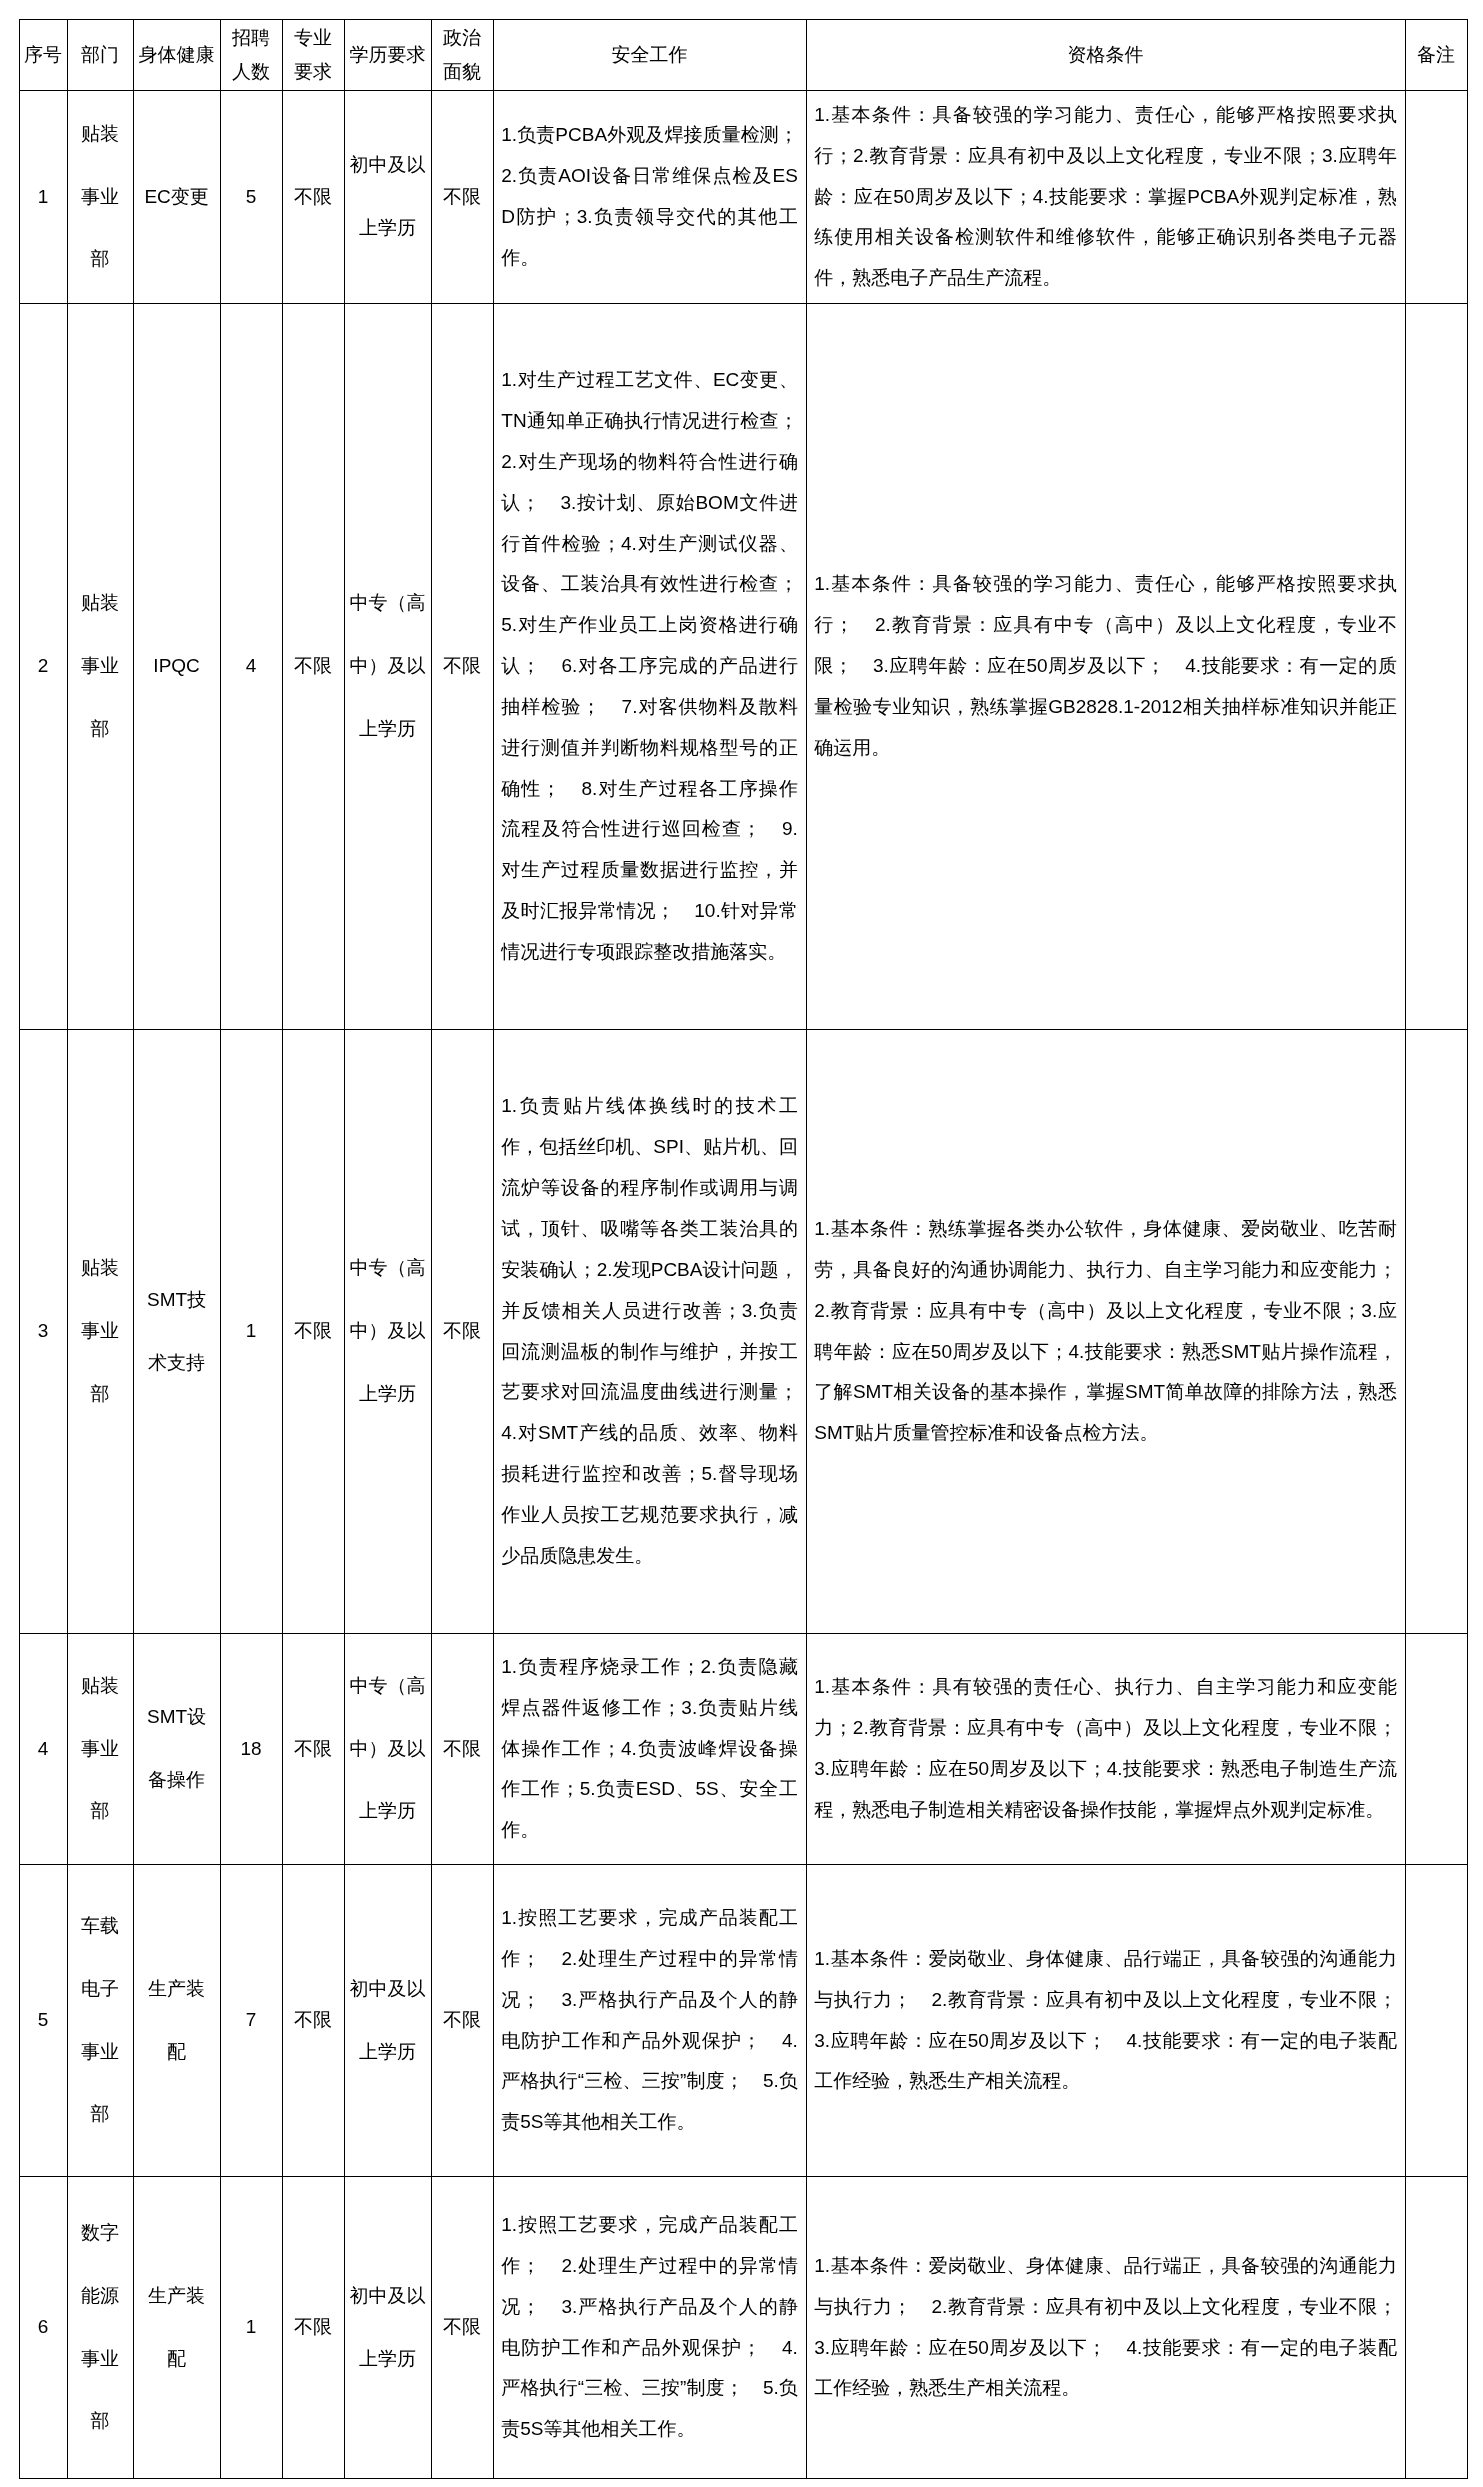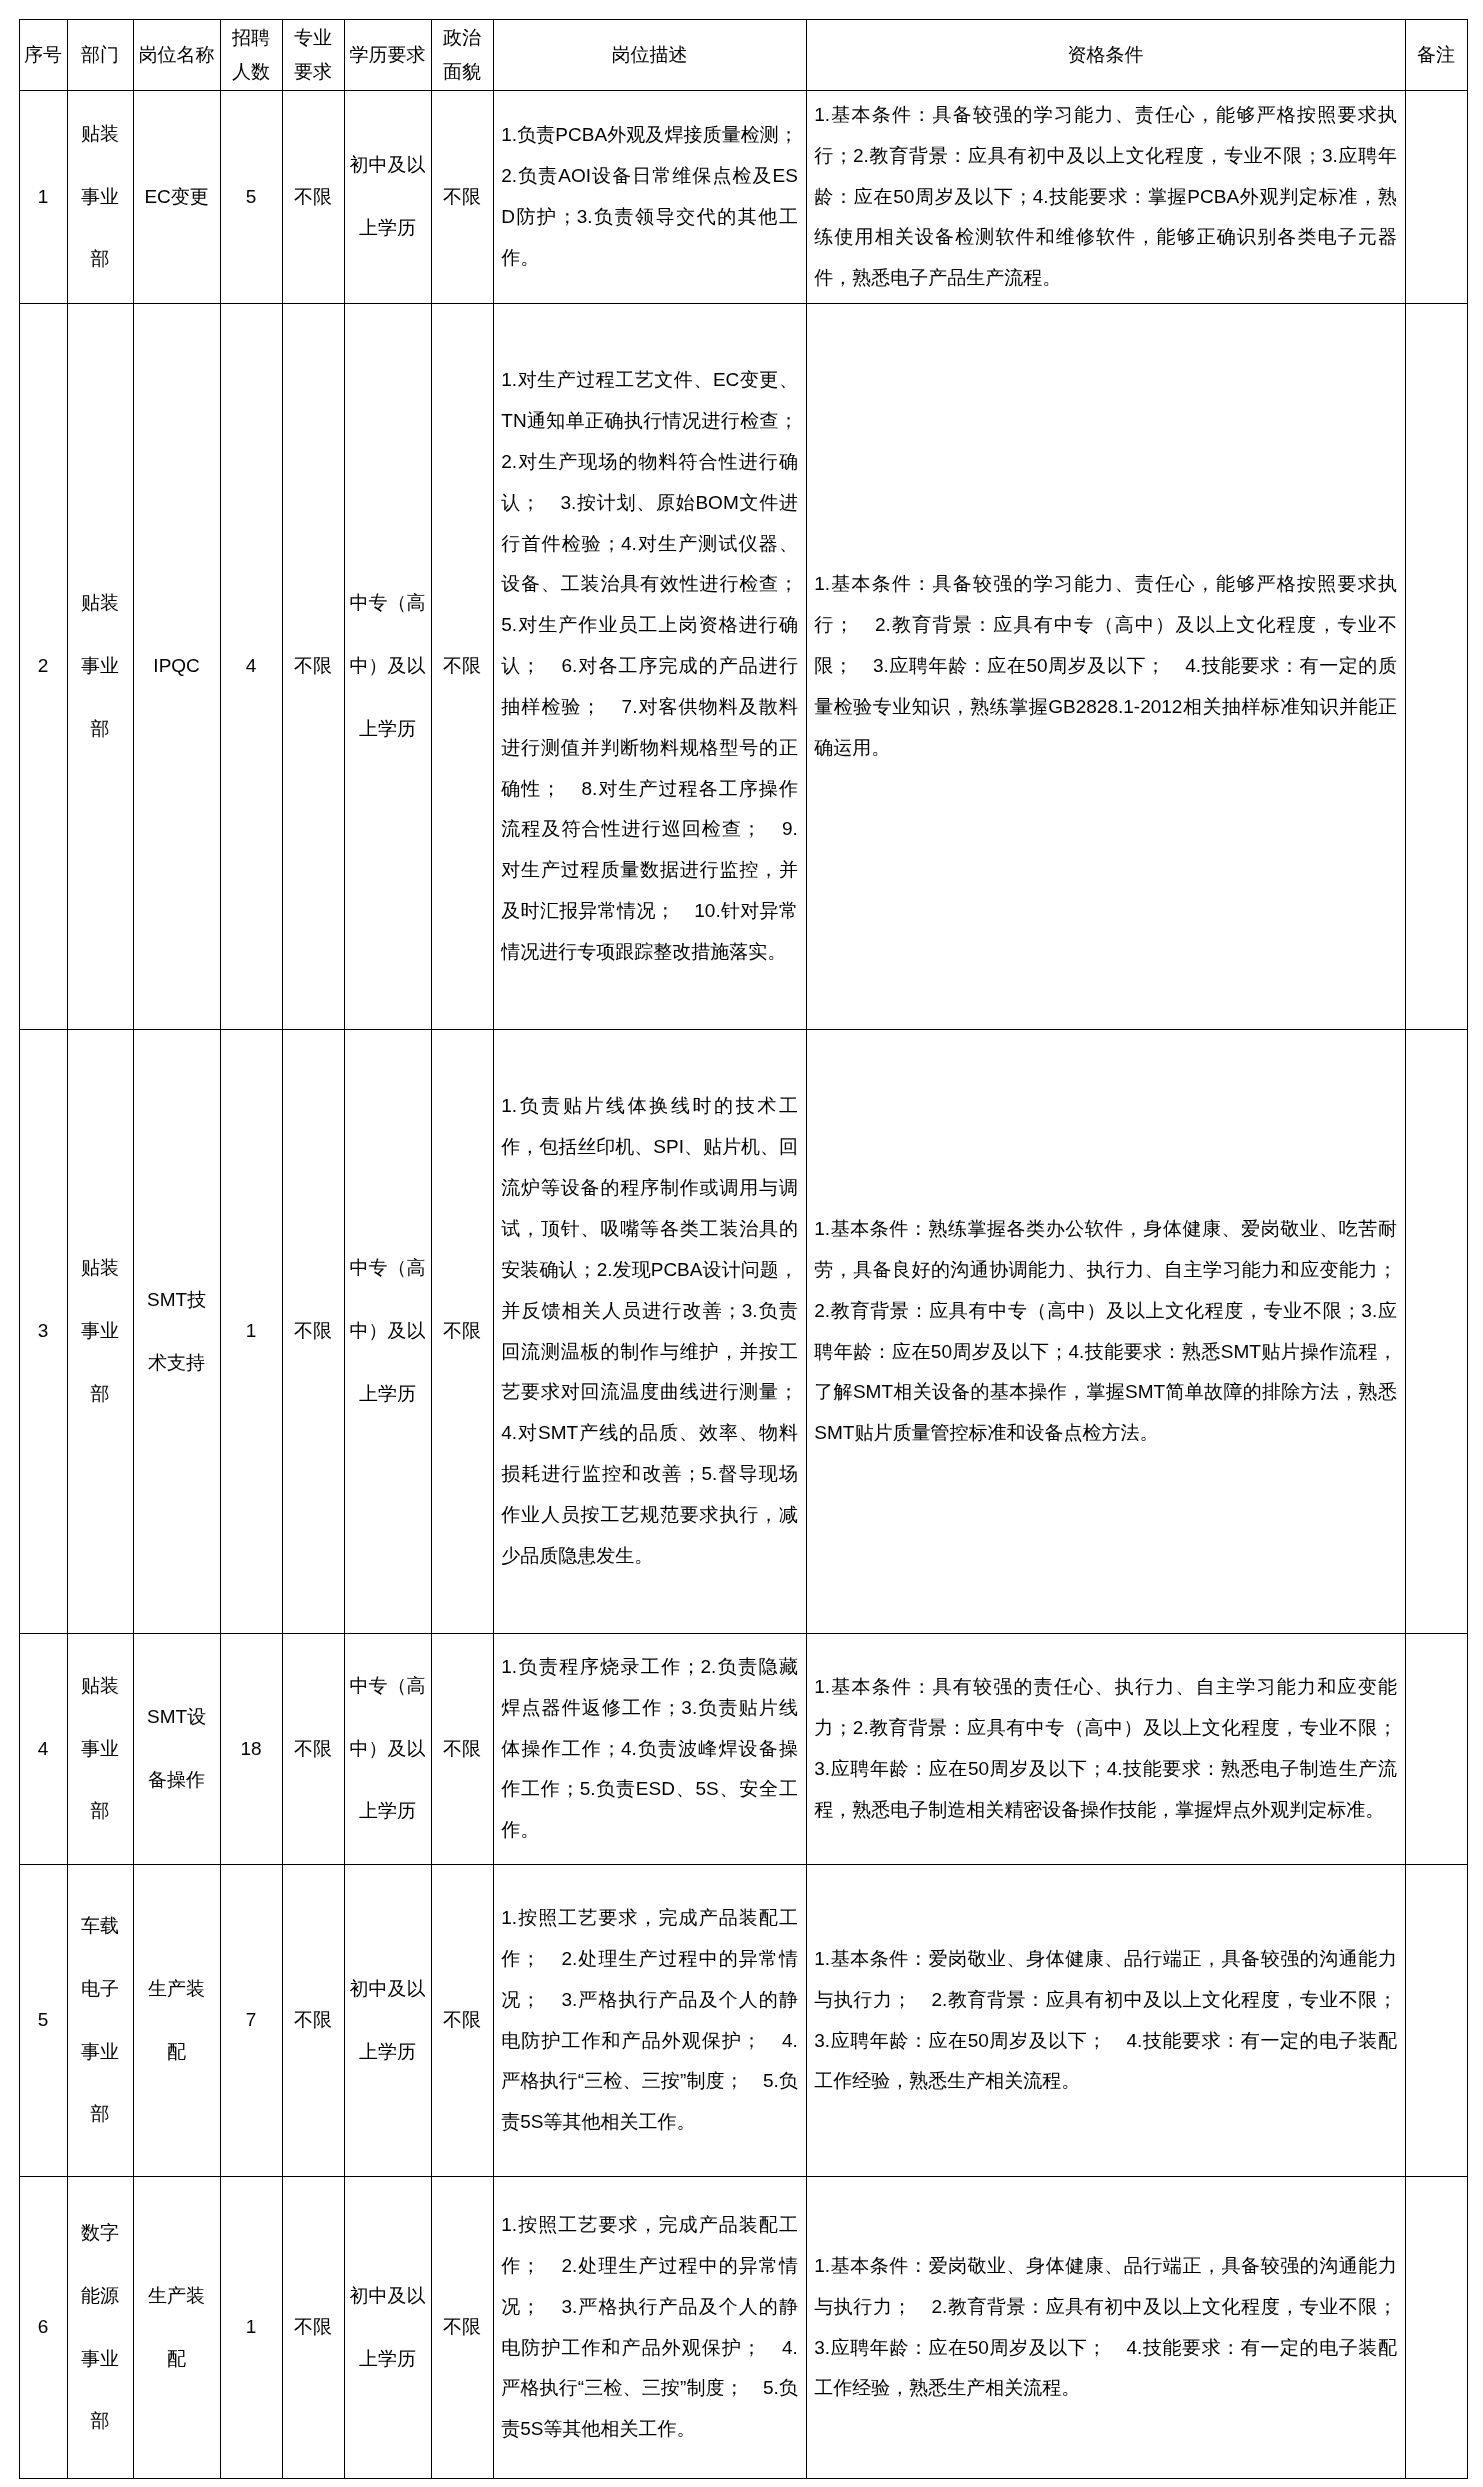--- a/index.html
+++ b/index.html
@@ -56,26 +56,26 @@
         <col style="width:87px">
       <col style="width:62px">
         <col style="width:313px">
         <col style="width:599px">
       <col style="width:62px">
     </colgroup>
     <thead>
       <tr style="height:71px">
         <th>序号</th>
         <th>部门</th>
-        <th>岗位名称</th>
+        <th>身体健康</th>
         <th>招聘人数</th>
         <th>专业要求</th>
         <th>学历要求</th>
         <th>政治面貌</th>
-        <th>岗位描述</th>
+        <th>安全工作</th>
         <th>资格条件</th>
         <th>备注</th>
       </tr>
     </thead>
     <tbody>
       <tr style="height:212px">
         <td class="c">1</td>
         <td class="c">贴装事业部</td>
         <td class="c">EC变更</td>
         <td class="c">5</td>

